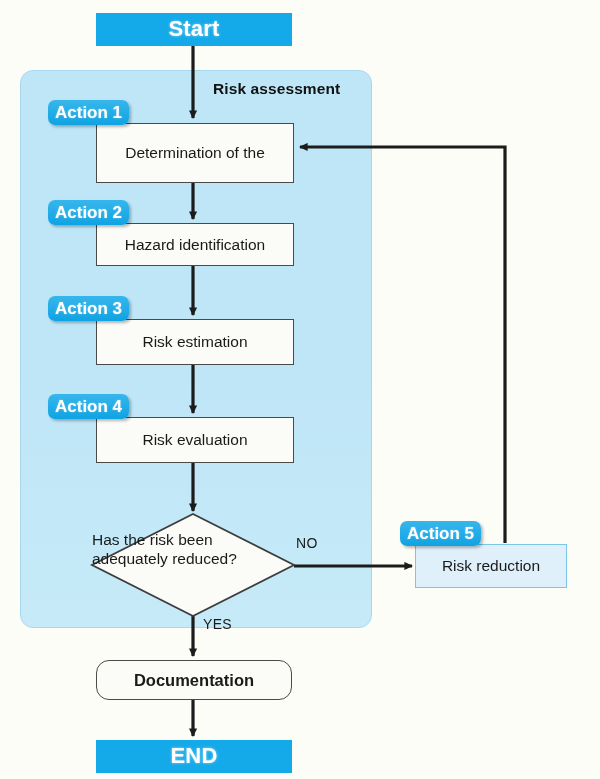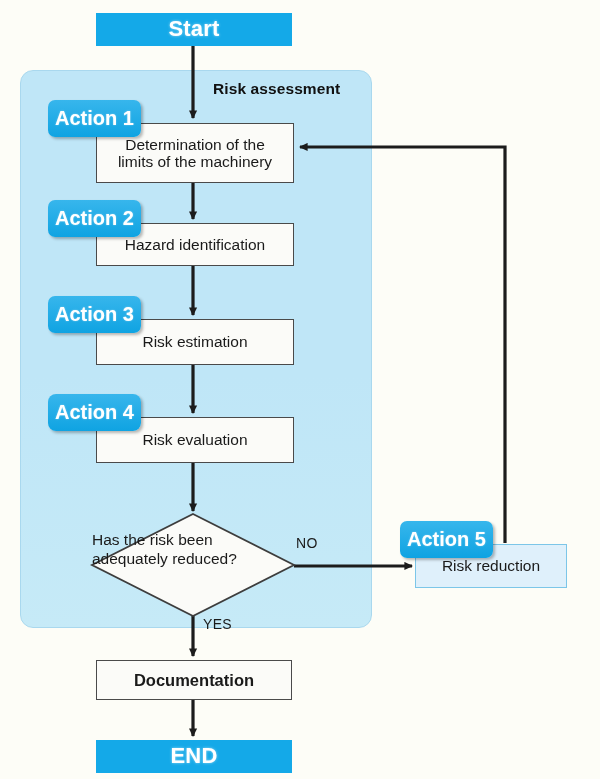--- a/index.html
+++ b/index.html
@@ -43,20 +43,21 @@
   
   .process {
     background: #fbfbf8;
     border: 1.6px solid #4a4a4a;
     color: #1a1a1a;
     font-size: 15.5px;
   }
   .process.bold {
     font-weight: bold;
     font-size: 16.5px;
+    border-radius: 13px;
   }
   
   .process-alt {
     background: #dff0fb;
     border: 1.4px solid #7cc6e8;
     color: #1a1a1a;
     font-size: 15.5px;
   }
   
   #group-container {
@@ -75,25 +76,25 @@
     top: 80px;
     font-size: 15.5px;
     font-weight: bold;
     color: #111111;
     letter-spacing: 0.1px;
   }
   
   .badge {
     position: absolute;
     box-sizing: border-box;
-    height: 37px;
+    height: 25px;
     background: linear-gradient(180deg, #37b6ec 0%, #0fa3e2 100%);
     color: #ffffff;
     font-weight: bold;
-    font-size: 20px;
+    font-size: 17px;
     border-radius: 7px;
     display: flex;
     align-items: center;
     justify-content: center;
     box-shadow: 2px 2px 3px rgba(0,0,0,0.28);
     text-shadow: 0 0 2px rgba(255,255,255,0.4);
     z-index: 5;
     padding: 0 7px;
   }
   #decision-text {
@@ -153,38 +154,37 @@
 
   <div class="node terminator" style="left:96px; top:13px; width:196px; height:33px;">
     <span>Start</span>
   </div>
 
   <div class="badge" style="left:48px; top:100px;">
     <span>Action 1</span>
   </div>
   <div class="node process" style="left:96px; top:123px; width:198px; height:60px; flex-direction:column;">
     <span>Determination of the</span>
-    <span>limits of the machinery</span>
   </div>
 
   <div class="badge" style="left:48px; top:200px;">
     <span>Action 2</span>
   </div>
   <div class="node process" style="left:96px; top:223px; width:198px; height:43px;">
     <span>Hazard identification</span>
   </div>
 
   <div class="badge" style="left:48px; top:296px;">
     <span>Action 3</span>
   </div>
   <div class="node process" style="left:96px; top:319px; width:198px; height:46px;text-align:center;">
     <span>Risk estimation</span>
   </div>
 
-  <div class="badge" style="left:48px; top:394px;border-radius:8px;">
+  <div class="badge" style="left:48px; top:394px;">
     <span>Action 4</span>
   </div>
   <div class="node process" style="left:96px; top:417px; width:198px; height:46px;">
     <span>Risk evaluation</span>
   </div>
 
   <div id="decision-text">
     <div>Has the risk been</div>
     <div>adequately reduced?</div>
   </div>

